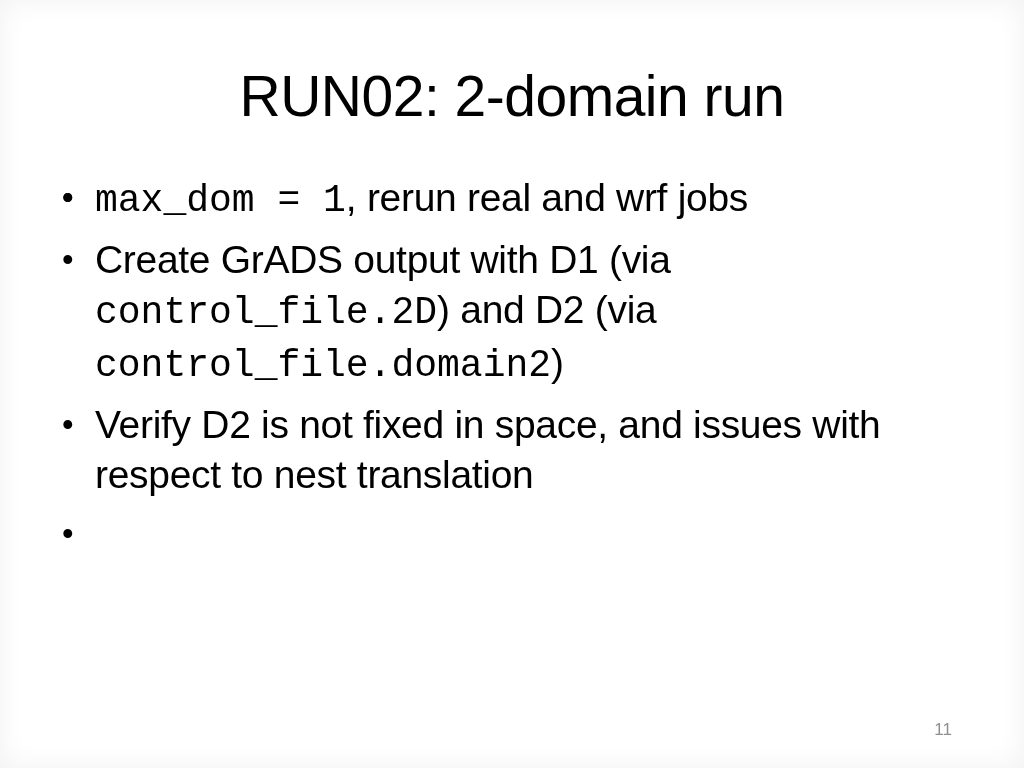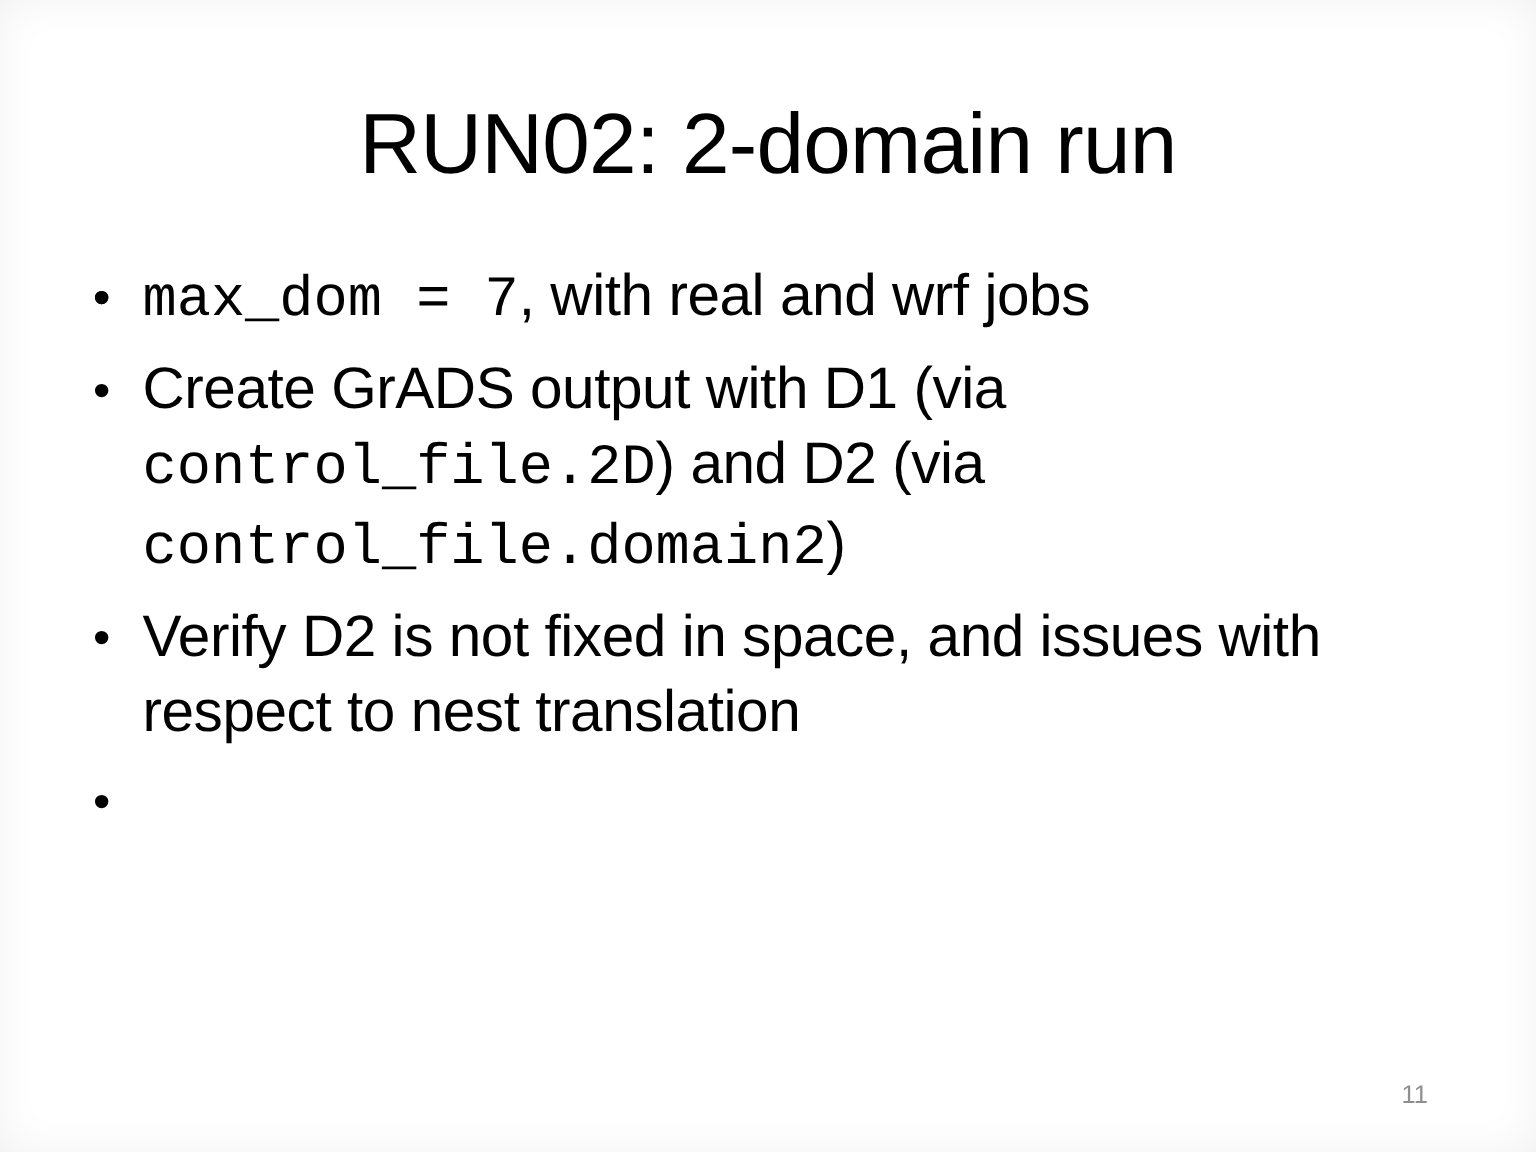--- a/index.html
+++ b/index.html
@@ -69,21 +69,21 @@
   <div class="title">RUN02: 2-domain run</div>
 
   <ul class="bullets">
 
     <li>
       <span class="marker">•</span>
     </li>
 
     <li>
       <span class="marker">•</span>
-      <span class="mono">max_dom = 7</span><span>, with real and wrf jobs</span>
+      <span class="mono">max_dom = 1</span><span>, rerun real and wrf jobs</span>
     </li>
 
     <li>
       <span class="marker">•</span>
       <span>Create GrADS output with D1 (via </span><span class="mono">control_file.2D</span><span>) and D2 (via </span><span class="mono">control_file.domain2</span><span>)</span>
     </li>
 
     <li>
       <span class="marker">•</span>
       <span>Verify D2 is not fixed in space, and issues with respect to nest translation</span>

